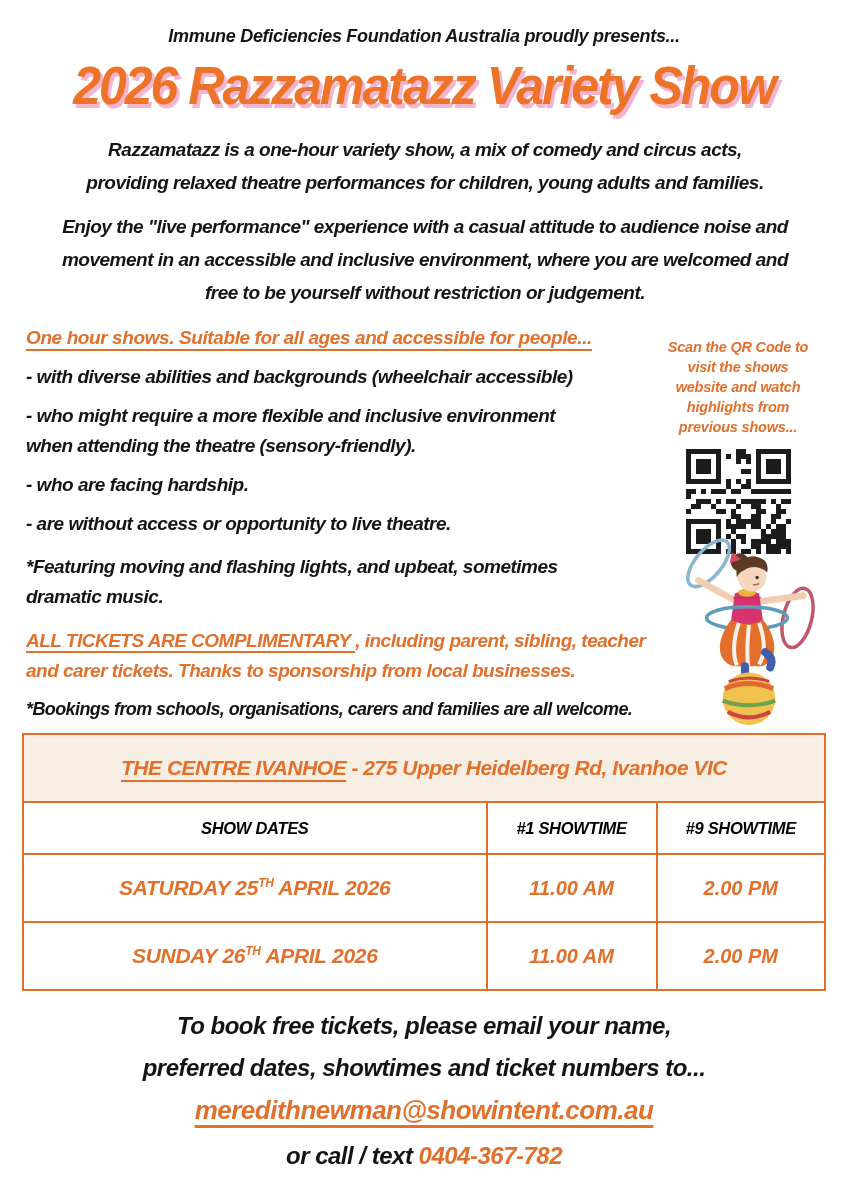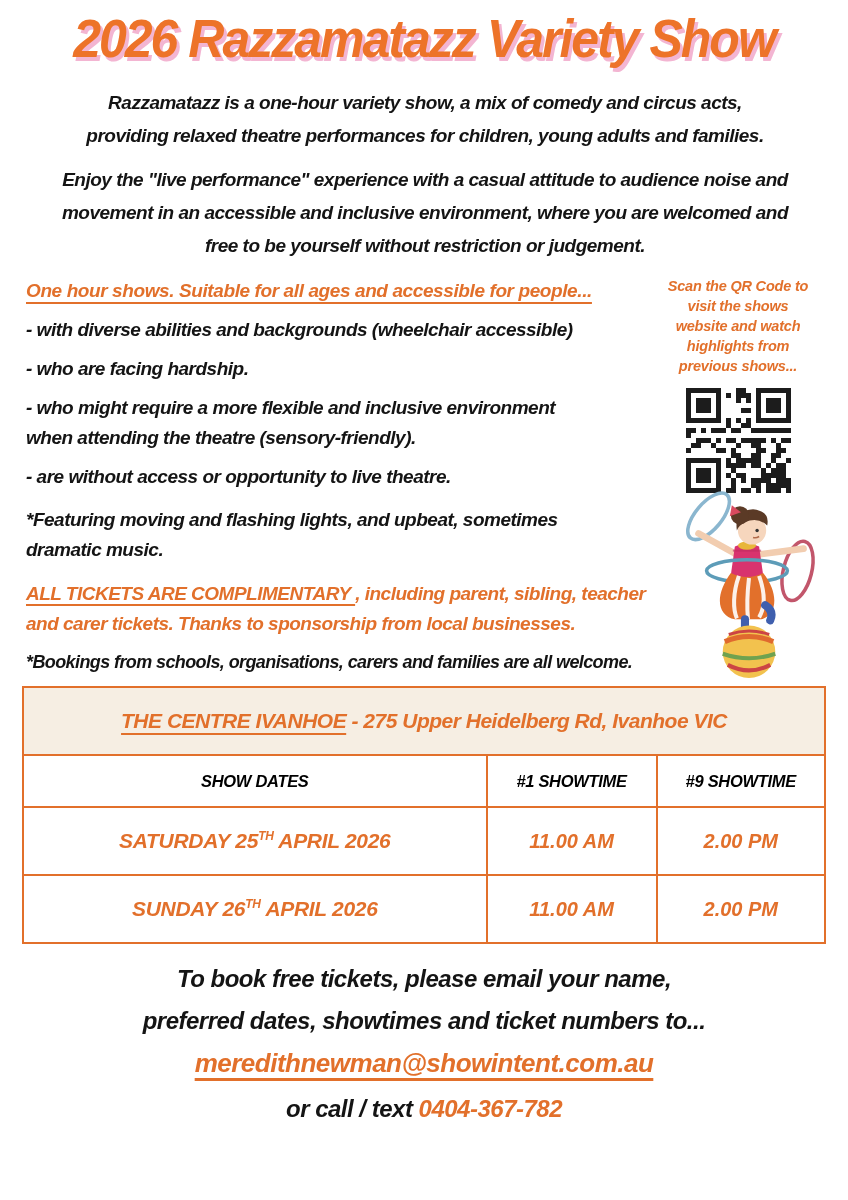--- a/index.html
+++ b/index.html
@@ -31,21 +31,21 @@
     color:var(--accent);font-size:19px;letter-spacing:-0.4px;line-height:30px;
     text-decoration:underline;text-decoration-thickness:2px;text-underline-offset:5px;
   }
   .access-list{max-width:655px;}
   .access-item{font-size:19px;line-height:30px;letter-spacing:-0.5px;margin-top:9px;}
   .featuring-note{font-size:19px;line-height:30px;letter-spacing:-0.5px;margin-top:13px;max-width:655px;}
   .tickets-para{color:var(--accent);font-size:19px;line-height:30px;letter-spacing:-0.5px;margin-top:14px;max-width:720px;}
   .tickets-underline{text-decoration:underline;text-decoration-thickness:2px;text-underline-offset:4px;}
   .bookings-note{font-size:18px;line-height:28px;letter-spacing:-0.6px;margin-top:9px;white-space:nowrap;}
   
-  .qr-block{position:absolute;top:0;right:2px;width:168px;text-align:center;}
+  .qr-block{position:absolute;top:14px;right:2px;width:168px;text-align:center;}
   .qr-caption{color:var(--accent);font-size:14.5px;line-height:20px;letter-spacing:-0.2px;}
   .qr-code{margin:12px auto 0;width:105px;height:105px;}
   .acrobat{position:absolute;top:212px;right:0;width:152px;height:192px;}
   
   .schedule{margin:10px 22px 0;border-collapse:collapse;width:804px;table-layout:fixed;}
   .schedule td,.schedule th{border:2px solid var(--accent);text-align:center;vertical-align:middle;}
   .venue-cell{background:var(--cream);height:68px;color:var(--accent);font-size:21px;letter-spacing:-0.5px;font-style:italic;}
   .venue-underline{text-decoration:underline;text-decoration-thickness:2px;text-underline-offset:5px;}
   .col-header{height:52px;font-size:16.5px;letter-spacing:-0.3px;color:#000;}
   .date-cell{color:var(--accent);font-size:21px;letter-spacing:-0.3px;height:68px;}
@@ -62,36 +62,37 @@
     text-decoration:underline;text-decoration-thickness:3px;text-underline-offset:6px;cursor:pointer;
   }
   .booking-call{font-size:24px;letter-spacing:-0.5px;}
   .booking-phone{color:var(--accent);}
 </style>
 </head>
 <body>
 
 <div class="page">
 
+  <div class="presents">Immune Deficiencies Foundation Australia proudly presents...</div>
 
   <div class="show-title">2026 Razzamatazz Variety Show</div>
 
   <div class="intro">
     <div class="para1"> Razzamatazz is a one-hour variety show, a mix of comedy and circus acts,<br>providing relaxed theatre performances for children, young adults and families.</div>
     <div class="para2">Enjoy the "live performance" experience with a casual attitude to audience noise and<br>movement in an accessible and inclusive environment, where you are welcomed and<br>free to be yourself without restriction or judgement.</div>
   </div>
 
   <div class="content">
 
     <div class="access-heading">One hour shows. Suitable for all ages and accessible for people...</div>
 
     <div class="access-list">
       <div class="access-item">- with diverse abilities and backgrounds (wheelchair accessible)</div>
+      <div class="access-item">- who might require a more flexible and inclusive environment<br>when attending the theatre (sensory-friendly).</div>
       <div class="access-item">- who are facing hardship.</div>
-      <div class="access-item">- who might require a more flexible and inclusive environment<br>when attending the theatre (sensory-friendly).</div>
       <div class="access-item">- are without access or opportunity to live theatre.</div>
     </div>
 
     <div class="featuring-note">*Featuring moving and flashing lights, and upbeat, sometimes<br>dramatic music.</div>
 
     <div class="tickets-para">
       <span class="tickets-underline">ALL TICKETS ARE COMPLIMENTARY </span><span>, including parent, sibling, teacher</span><br>
       <span>and carer tickets.  Thanks to sponsorship from local businesses.</span>
     </div>
 

